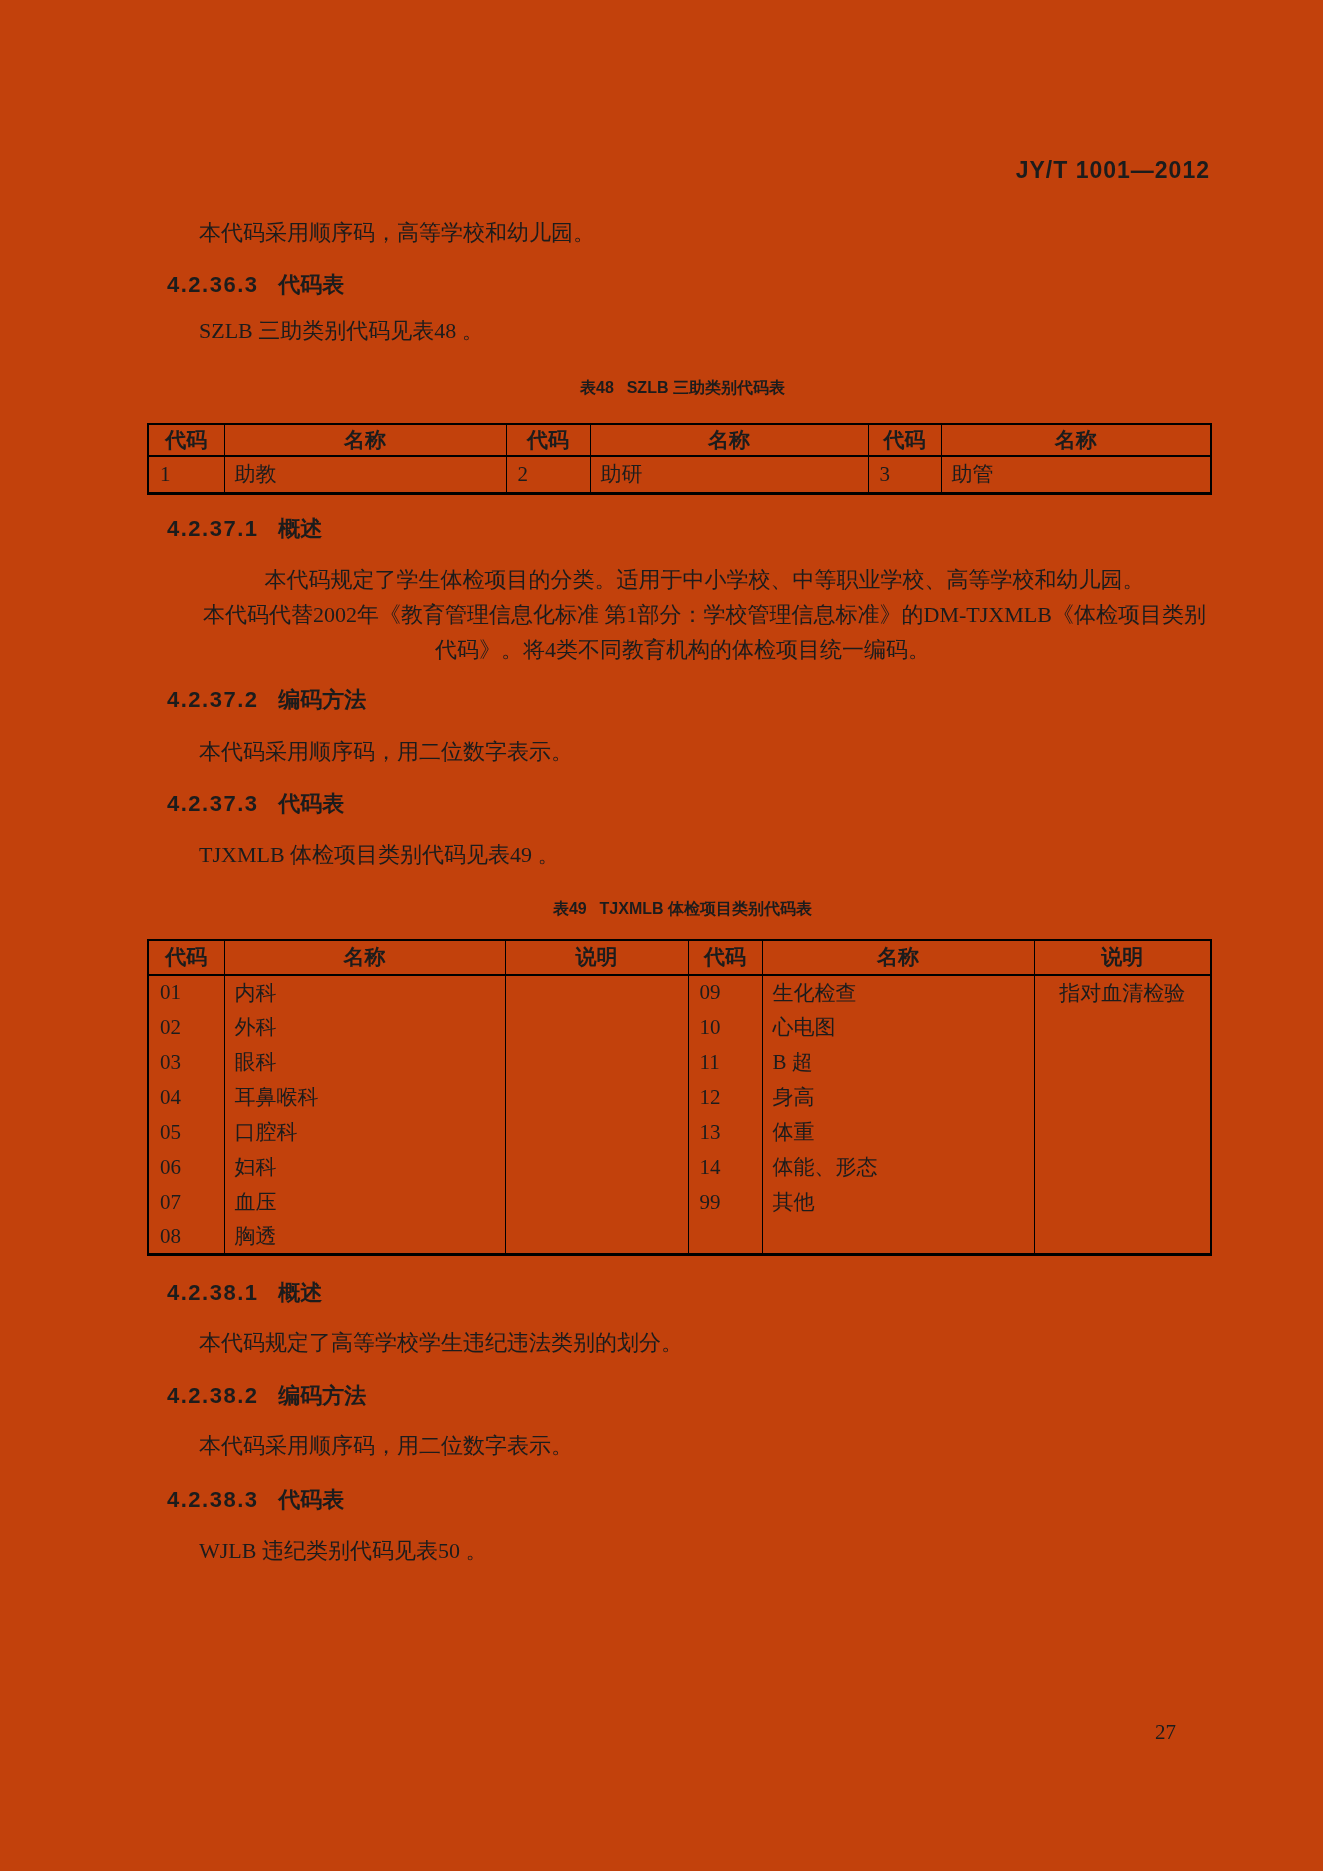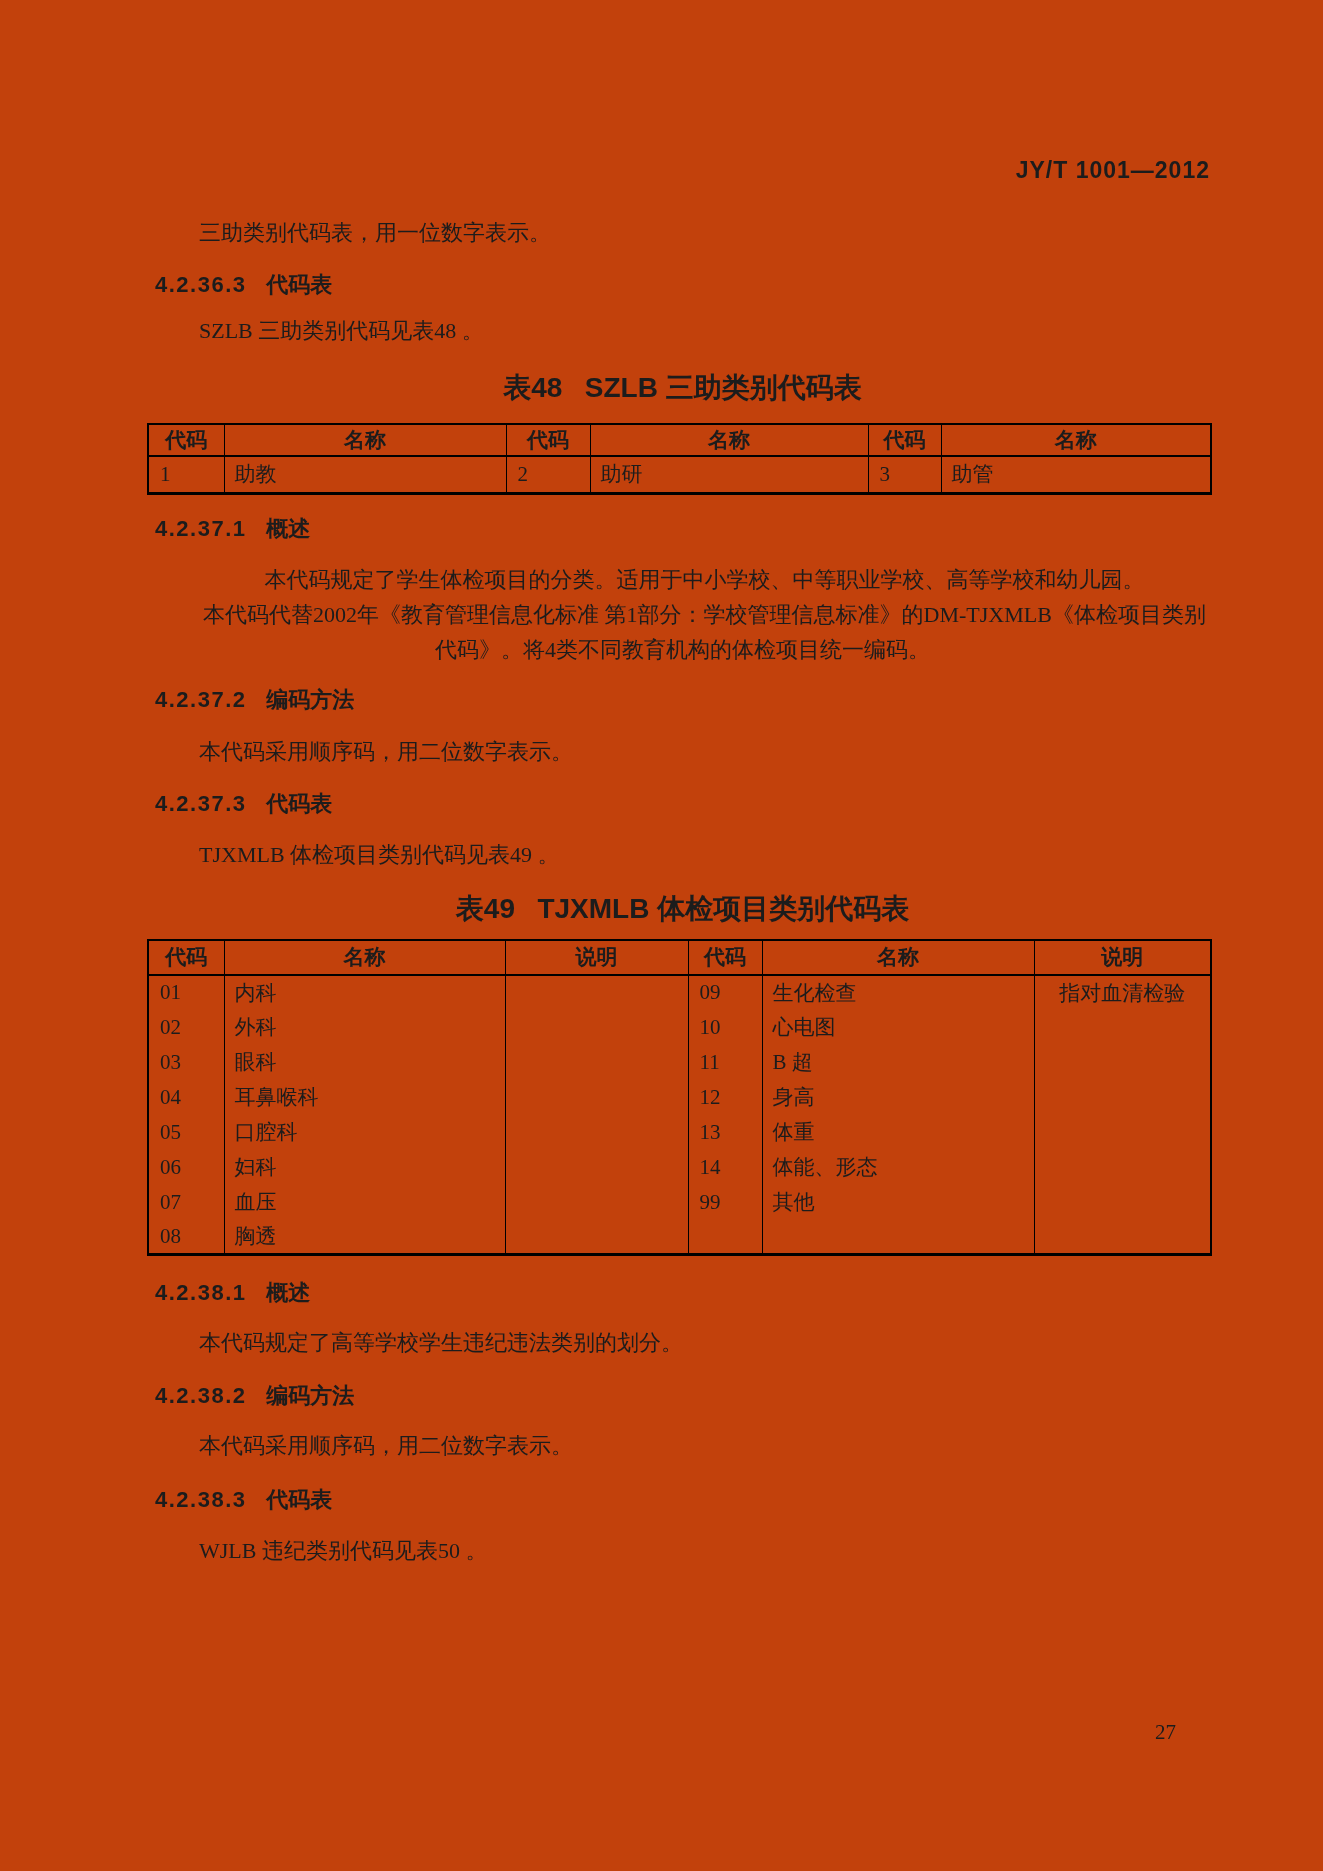--- a/index.html
+++ b/index.html
@@ -28,28 +28,28 @@
   .indent { text-indent:2em; }
   .overview { line-height:35px;text-align:center; }
 
   .heading {
     margin:0;
     font-family:"Liberation Sans", sans-serif;
     font-weight:bold;
     font-size:22px;
     line-height:30px;
   }
-  .h-num { letter-spacing:1.5px; }
+  .h-num { letter-spacing:1.5px;margin-left:12px; }
   .h-title { margin-left:0.9em; }
 
   .table-caption {
     text-align:center;
     font-family:"Liberation Sans", sans-serif;
     font-weight:bold;
-    font-size:28px;
+    font-size:16px;
     line-height:30px;
   }
   .cap-title { margin-left:0.8em; }
 
   .data-table {
     border-collapse:collapse;
     table-layout:fixed;
     width:1063px;
     margin-left:-8px;
     border:2px solid #000;
@@ -95,21 +95,21 @@
   .mt0{margin-top:0}
 </style>
 </head>
 <body>
 
 <div class="page">
   <div class="content">
 
     <div class="doc-header">JY/T 1001—2012</div>
 
-    <p class="body-para indent mt34">三助类别代码表，用一位数字表示。</p>
+    <p class="body-para indent mt34">本代码采用顺序码，高等学校和幼儿园。</p>
 
     <h4 class="heading mt22">
       <span class="h-num">4.2.36.3</span><span class="h-title">代码表</span>
     </h4>
 
     <p class="body-para indent mt16">SZLB 三助类别代码见表48 。</p>
 
     <div class="table-caption mt27">
       <span>表48</span><span class="cap-title">SZLB 三助类别代码表</span>
     </div>

